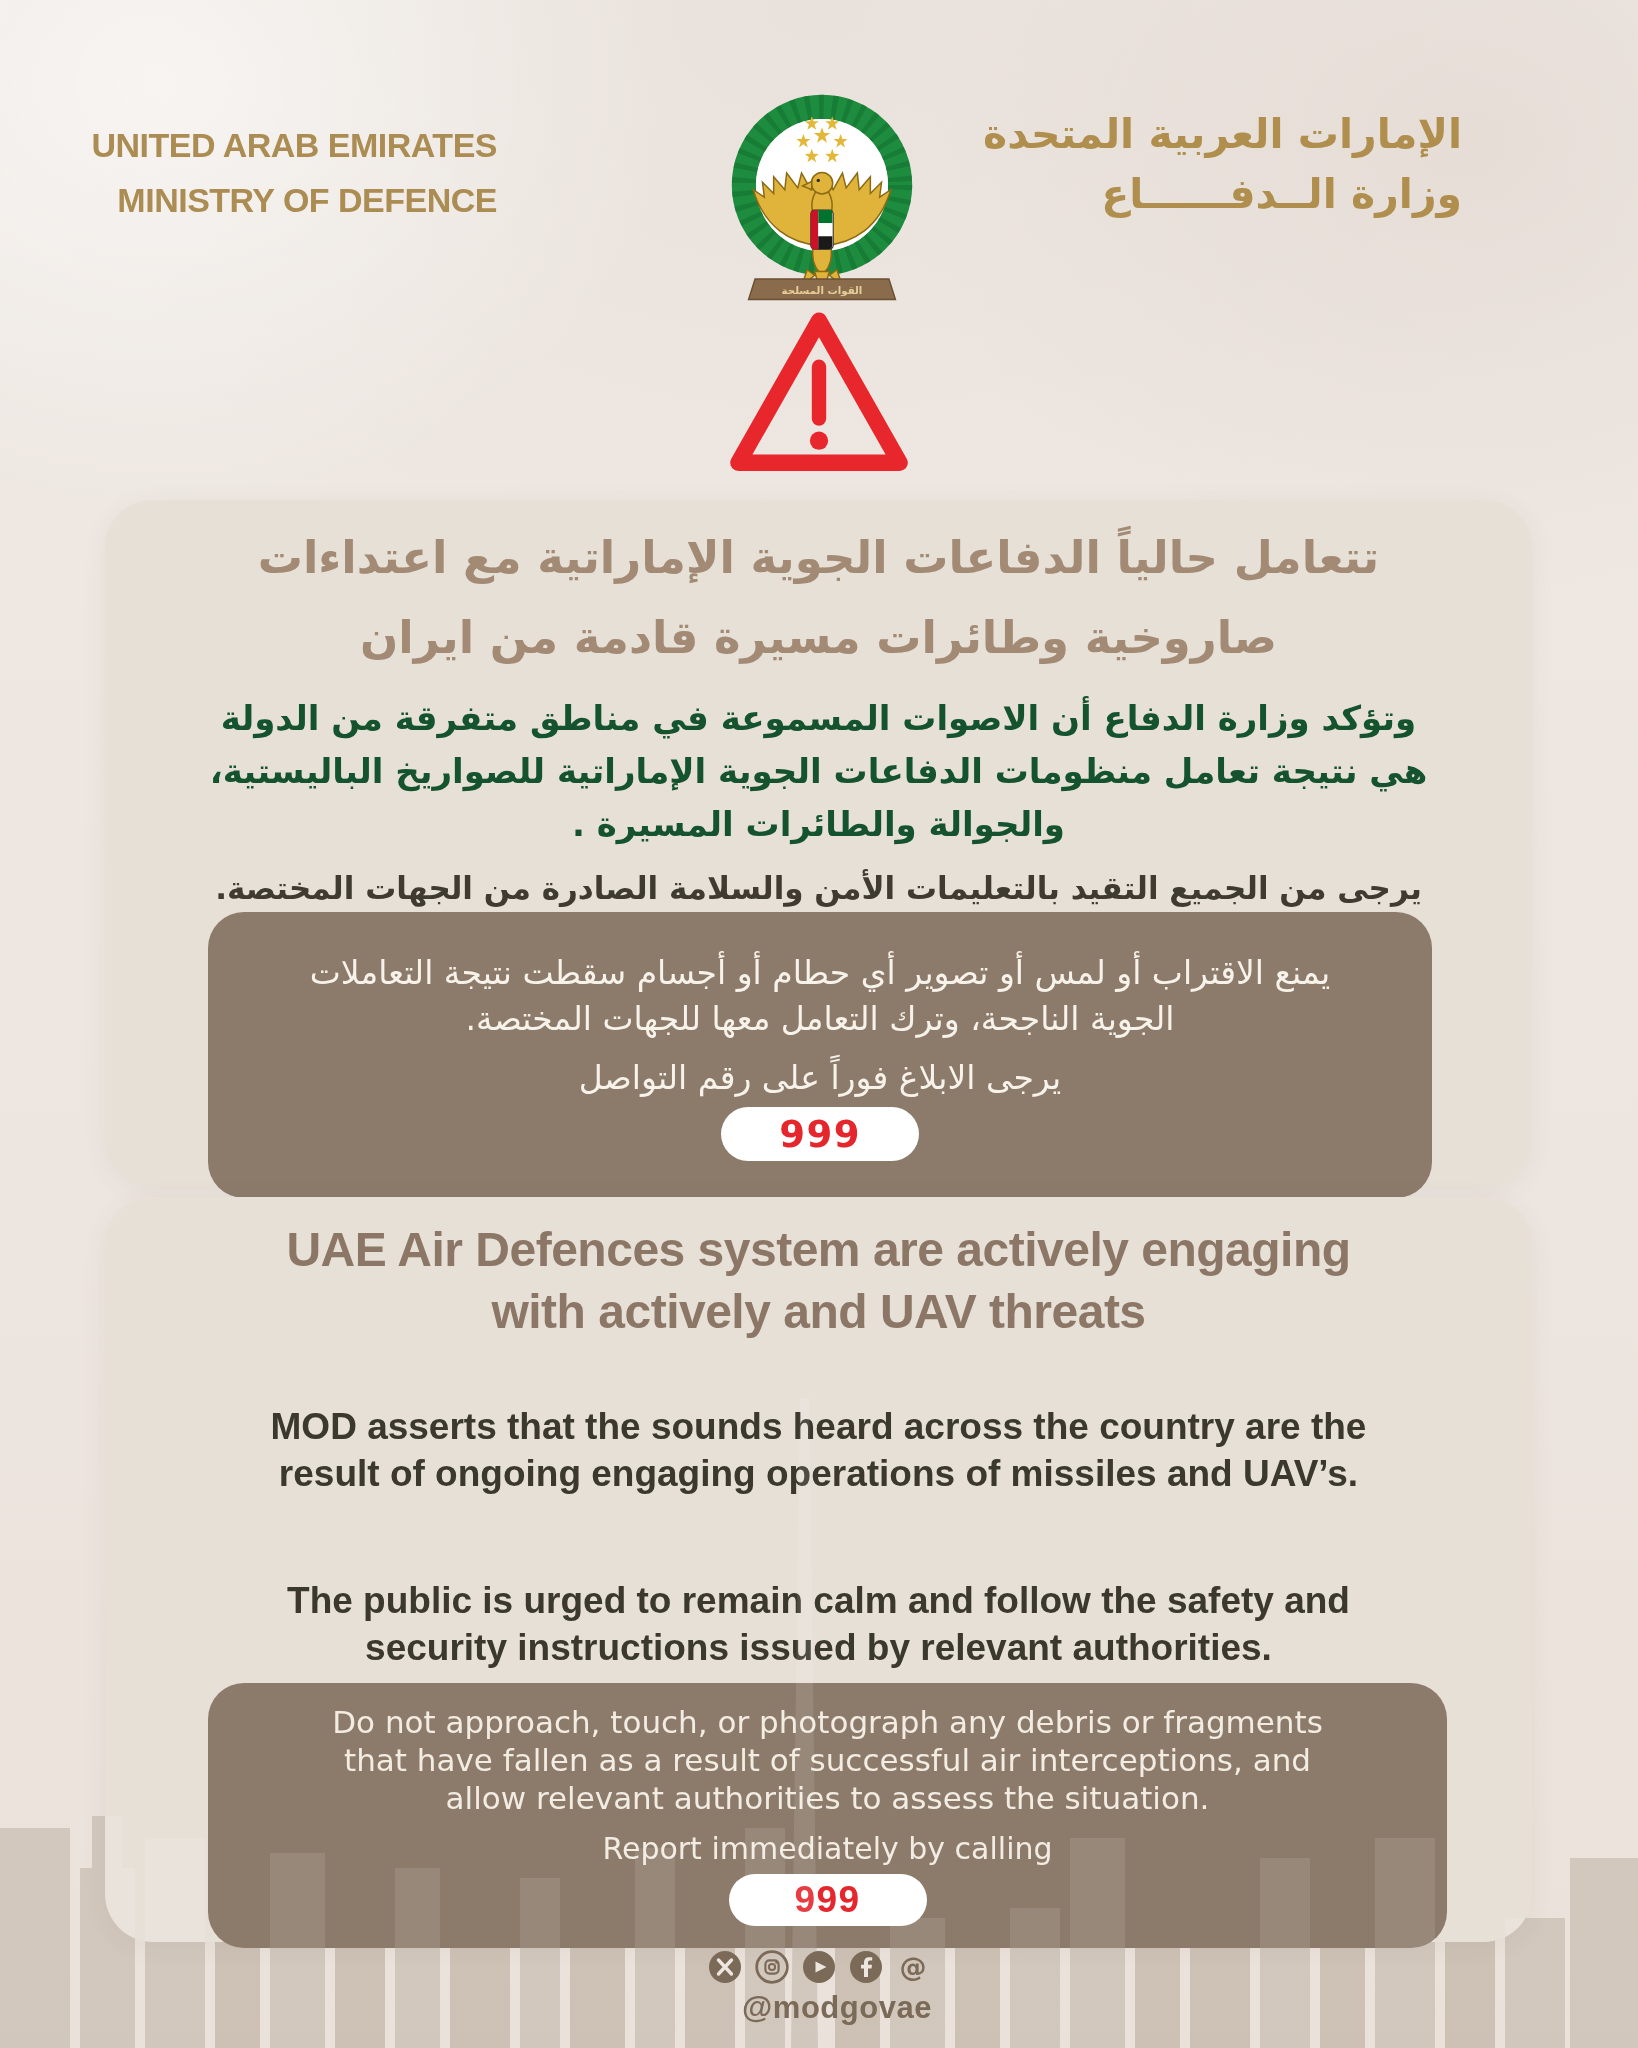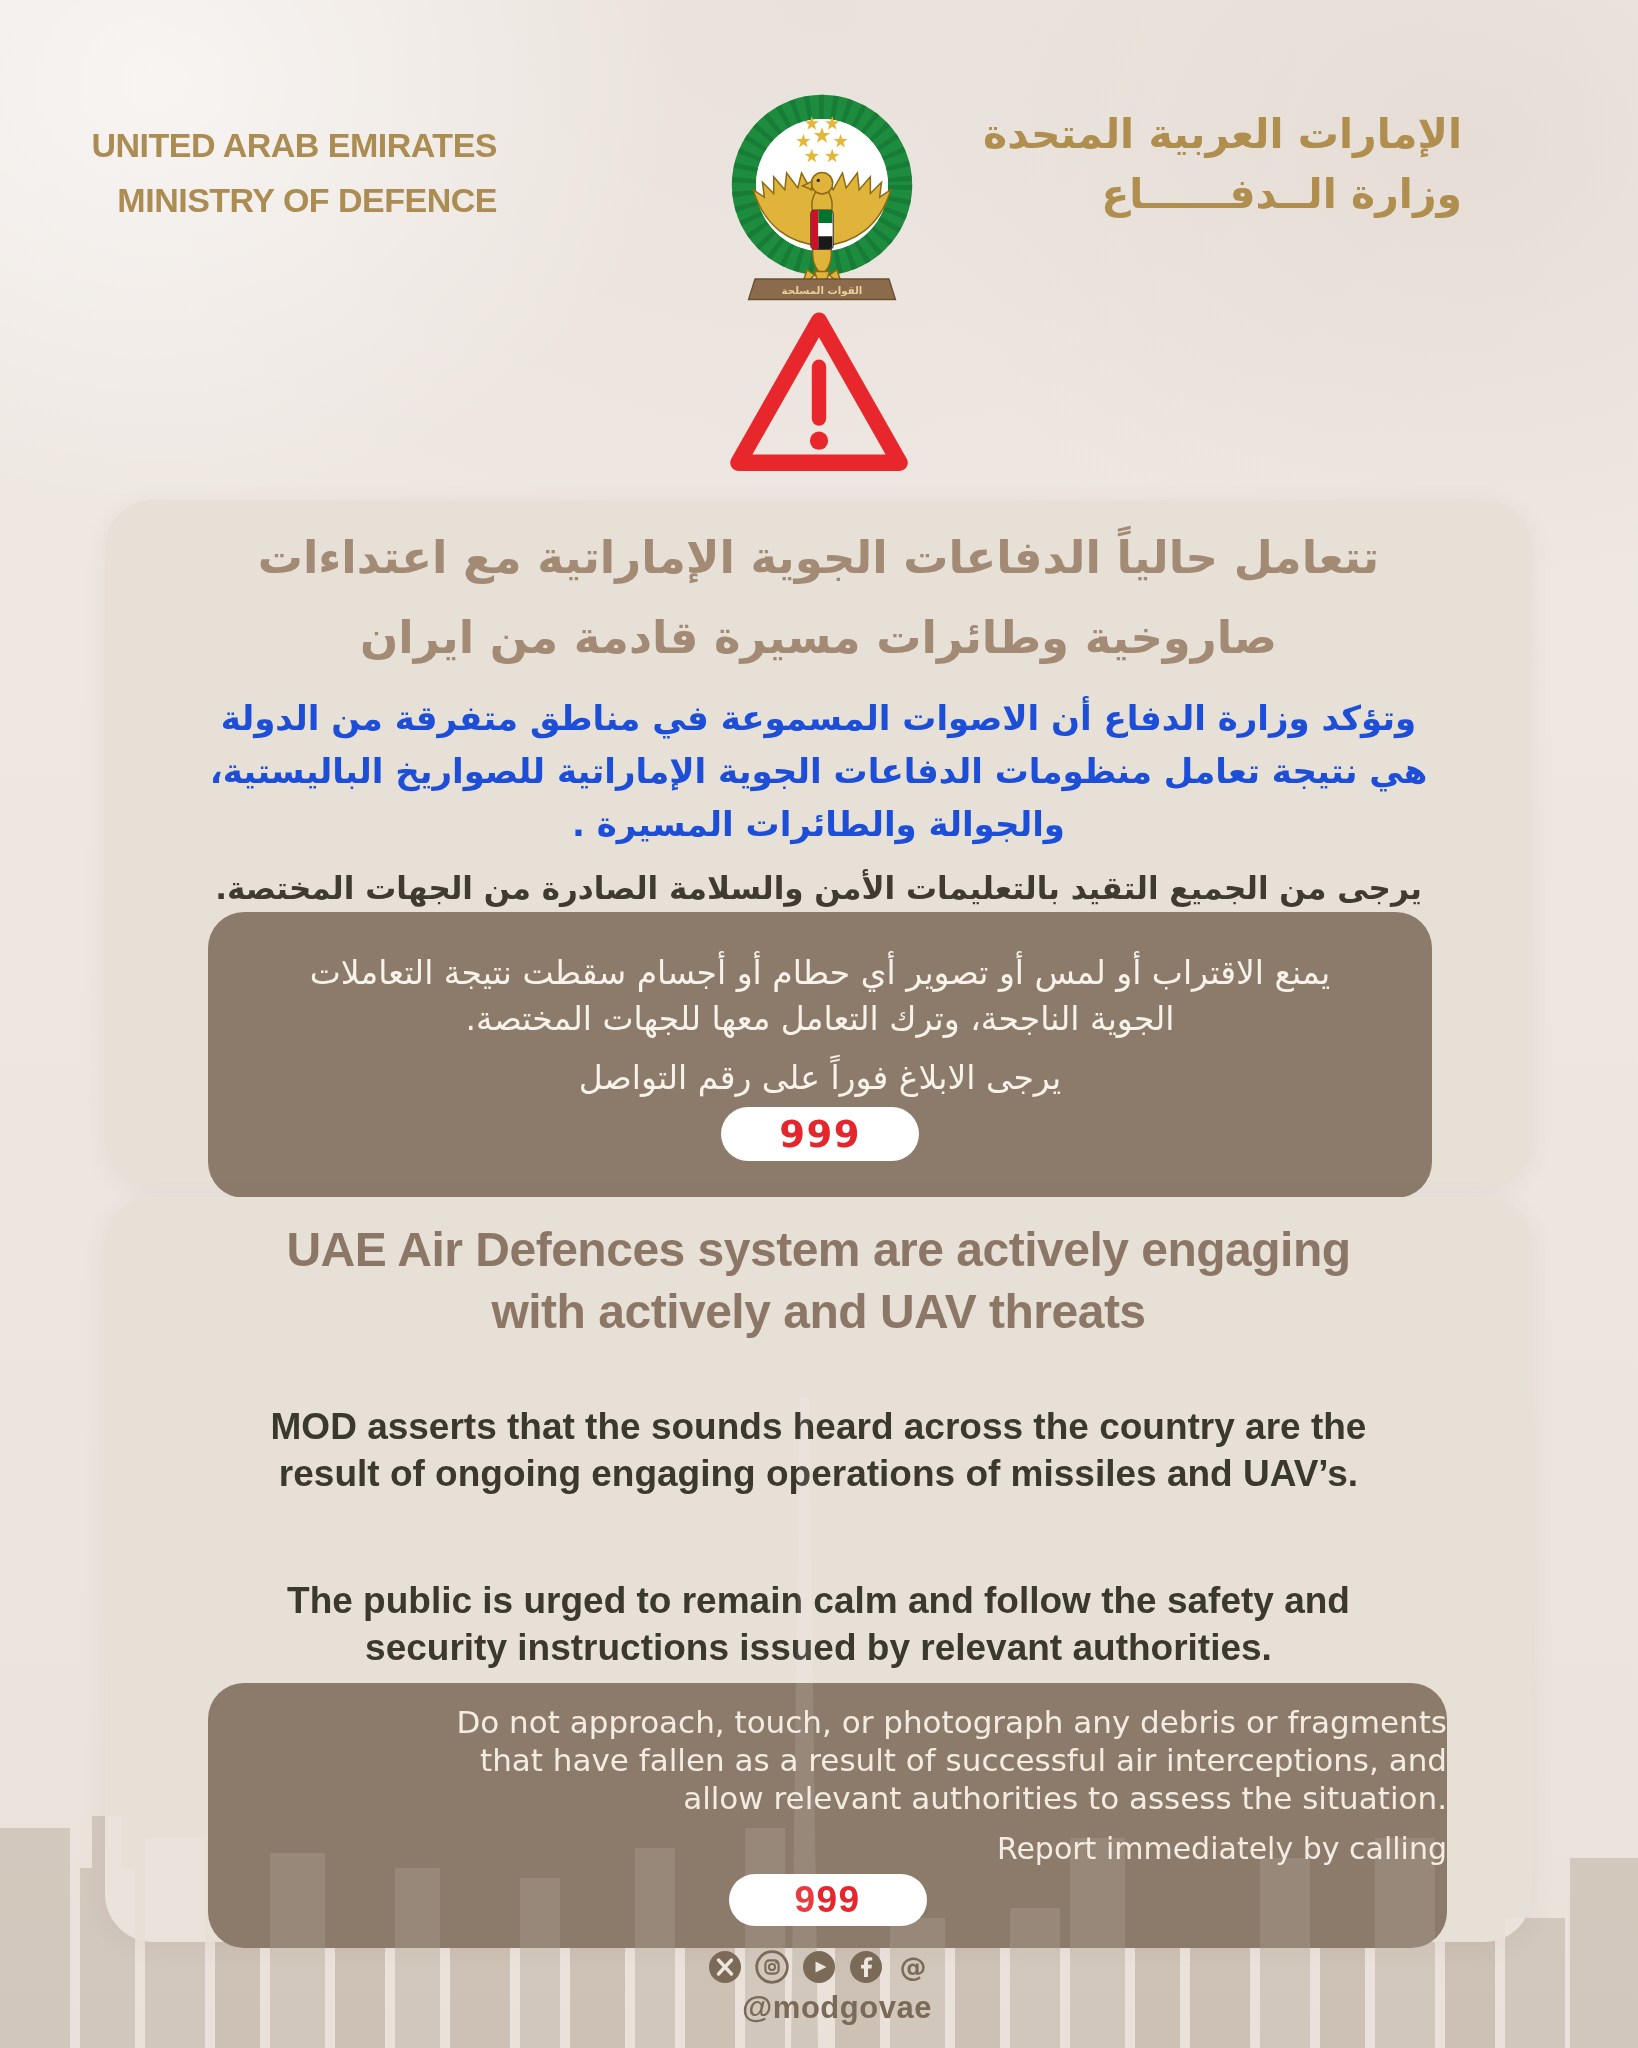--- a/index.html
+++ b/index.html
@@ -22,34 +22,34 @@
   
   .warn{left:723px; top:303px; width:192px; height:188px;}
   
   .card{position:absolute; left:105px; width:1427px; background:#e7e0d7; border-radius:48px;
     box-shadow:0 4px 26px rgba(90,75,60,.06);}
   #card-ar{top:500px; height:688px;}
   #card-en{top:1197px; height:745px;}
   
   .ar{direction:rtl; text-align:center; font-family:"DejaVu Sans",sans-serif;}
   .ar-headline{margin-top:18px; font-size:45px; line-height:80px; font-weight:bold; color:#a28a75;}
-  .ar-body{margin-top:14px; font-size:34px; line-height:53px; font-weight:bold; color:#1d4ed8;}
+  .ar-body{margin-top:14px; font-size:34px; line-height:53px; font-weight:bold; color:#14532d;}
   .ar-note{margin-top:16px; font-size:31px; line-height:42px; font-weight:bold; color:#3f3b30;}
   .notice-box{position:absolute; background:#8c7b6b; border-radius:36px; text-align:center;}
   #box-ar{left:103px; top:412px; width:1224px; height:248px; color:#f7f2ea; direction:rtl;
     font-family:"DejaVu Sans",sans-serif; padding-top:38px; box-sizing:content-box;}
   #box-ar .line{font-size:33px; line-height:46px;}
   #box-ar .call{margin-top:16px; font-size:33px;}
   
   .en-headline{margin-top:22px; text-align:center; font-weight:bold; font-size:48px;
     line-height:62px; color:#8c7767; letter-spacing:-.5px;}
   .en-para{text-align:center; font-weight:bold; font-size:37px; line-height:47px; color:#3b382e;}
   #para-mod{margin-top:60px;}
   #para-public{margin-top:80px;}
-  #box-en{left:103px; top:486px; width:1239px; height:245px; color:#f3ece3; padding-top:20px;text-align:right;}
+  #box-en{left:103px; top:486px; width:1239px; height:245px; color:#f3ece3; padding-top:20px;}
   #box-en .line{font-family:"DejaVu Sans",sans-serif; font-weight:normal; font-size:31px; line-height:38px;}
   #box-en .call{margin-top:14px; font-family:"DejaVu Sans",sans-serif; font-size:30px;}
   .pill{margin:10px auto 0; width:198px; height:54px; background:#ffffff; border-radius:28px;
     display:flex; align-items:center; justify-content:center;
     color:#e5262c; font-weight:bold; font-size:37px; letter-spacing:1.5px;}
   #box-en .pill{margin-top:8px; height:52px;}
   
   .footer{left:0; top:1950px; width:1638px; text-align:center; z-index:6;}
   .icons{display:flex; justify-content:center; gap:13px; height:34px;}
   .icons svg{width:34px; height:34px; display:block;}

